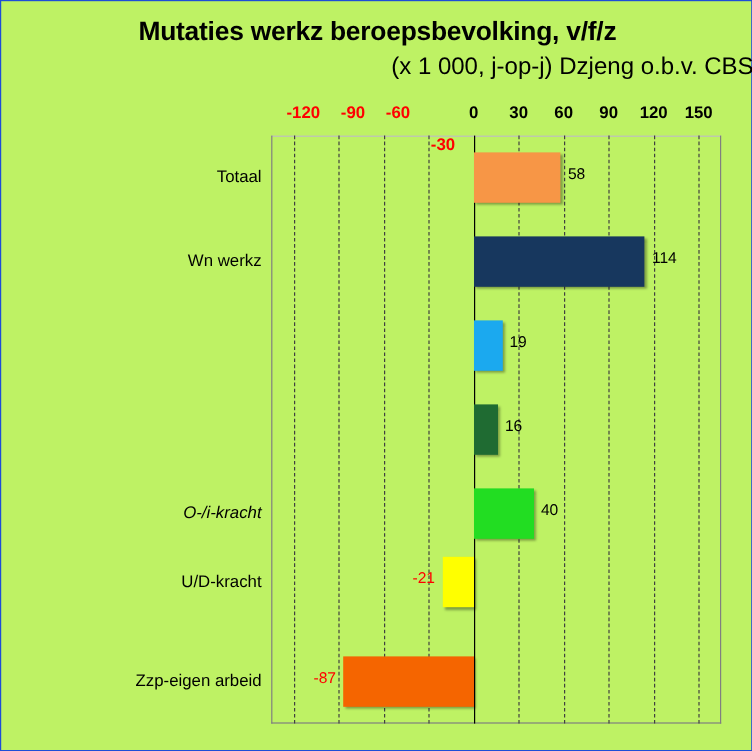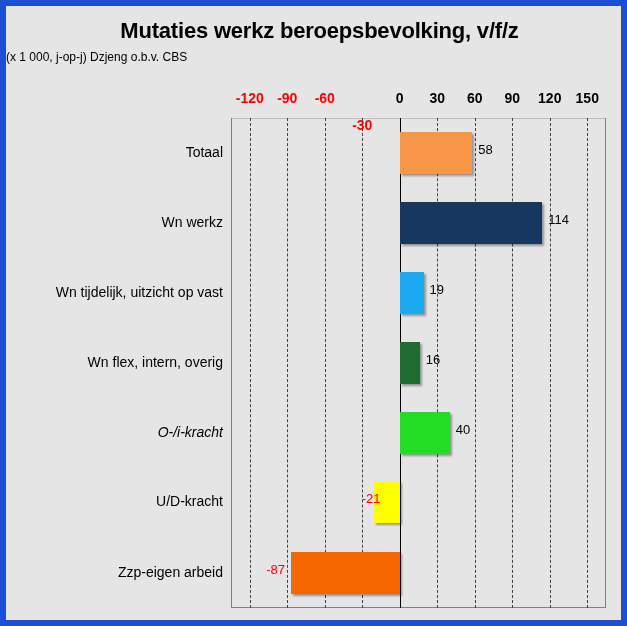--- a/index.html
+++ b/index.html
@@ -11,41 +11,41 @@
     height: 626px;
     background: #ffffff;
     font-family: "Liberation Sans", sans-serif;
     overflow: hidden;
   }
   #chart-root {
     position: relative;
     width: 627px;
     height: 626px;
     box-sizing: border-box;
-    border: 6px solid #1d4ed8;
-    background: #e5e5e5;
+    border: 1px solid #1d4ed8;
+    background: #bef264;
   }
   #chart-title {
     position: absolute;
     top: 12px;
     left: 0;
     width: 627px;
     text-align: center;
     font-size: 22px;
     font-weight: bold;
     color: #000000;
     letter-spacing: -0.2px;
   }
   #chart-subtitle {
     position: absolute;
     top: 44px;
     left: 0;
     width: 627px;
-    text-align: left;
-    font-size: 12px;
+    text-align: right;
+    font-size: 20px;
     color: #000000;
   }
 
   
   #plot {
     position: absolute;
     left: 225px;
     top: 112px;
     width: 375px;
     height: 490px;
@@ -55,20 +55,21 @@
     top: -28px;
     font-size: 14px;
     font-weight: bold;
     text-align: center;
     width: 44px;
     margin-left: -22px;
     color: #000000;
   }
   .axis-tick-label.neg {
     color: #ff0000;
+    text-align: right;
   }
   .gridline {
     position: absolute;
     top: 0;
     bottom: 0;
     width: 0;
     border-left: 1px dashed #404040;
   }
   .gridline.zero {
     border-left: 1px solid #000000;
@@ -163,35 +164,33 @@
           <div class="cat-label" style="top: 26px;">Totaal</div>
           <div class="bar" style="left: 168.75px; width: 72.5px; top: 14px; height: 42px; background: rgb(247, 150, 70);"></div>
           <div class="val-label" style="top: 24px; left: 247.25px;">58</div>
         </div>
         <div class="row" style="top: 70px; height: 70px;">
           <div class="cat-label" style="top: 26px;">Wn werkz</div>
           <div class="bar" style="left: 168.75px; width: 142.5px; top: 14px; height: 42px; background: rgb(23, 55, 94);"></div>
           <div class="val-label" style="top: 24px; left: 317.25px;">114</div>
         </div>
         <div class="row" style="top: 140px; height: 70px;">
-          <div class="cat-label" style="top: 26px;">Wn tijdelijk, uitzicht op vast</div>
           <div class="bar" style="left: 168.75px; width: 23.75px; top: 14px; height: 42px; background: rgb(27, 169, 239);"></div>
           <div class="val-label" style="top: 24px; left: 198.5px;">19</div>
         </div>
         <div class="row" style="top: 210px; height: 70px;">
-          <div class="cat-label" style="top: 26px;">Wn flex, intern, overig</div>
           <div class="bar" style="left: 168.75px; width: 20px; top: 14px; height: 42px; background: rgb(31, 107, 50);"></div>
           <div class="val-label" style="top: 24px; left: 194.75px;">16</div>
         </div>
         <div class="row" style="top: 280px; height: 70px;">
           <div class="cat-label" style="top: 26px; font-style: italic;">O-/i-kracht</div>
           <div class="bar" style="left: 168.75px; width: 50px; top: 14px; height: 42px; background: rgb(34, 221, 34);"></div>
           <div class="val-label" style="top: 24px; left: 224.75px;">40</div>
         </div>
-        <div class="row" style="top: 349px; height: 70px; padding-left: 13px;">
+        <div class="row" style="top: 337px; height: 70px;">
           <div class="cat-label" style="top: 26px;">U/D-kracht</div>
           <div class="bar" style="left: 142.5px; width: 26.25px; top: 14px; height: 42px; background: rgb(255, 255, 0);"></div>
           <div class="val-label neg" style="top: 24px; left: auto; right: 238.5px;">-21</div>
         </div>
         <div class="row" style="top: 420px; height: 70px;">
           <div class="cat-label" style="top: 26px;">Zzp-eigen arbeid</div>
           <div class="bar" style="left: 60px; width: 108.75px; top: 14px; height: 42px; background: rgb(245, 101, 0);"></div>
           <div class="val-label neg" style="top: 24px; left: auto; right: 321px;">-87</div>
         </div>
       </div>

